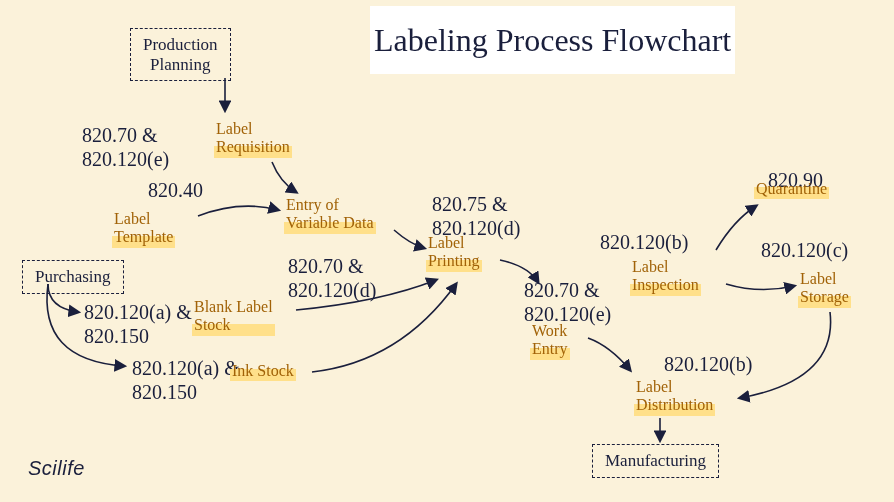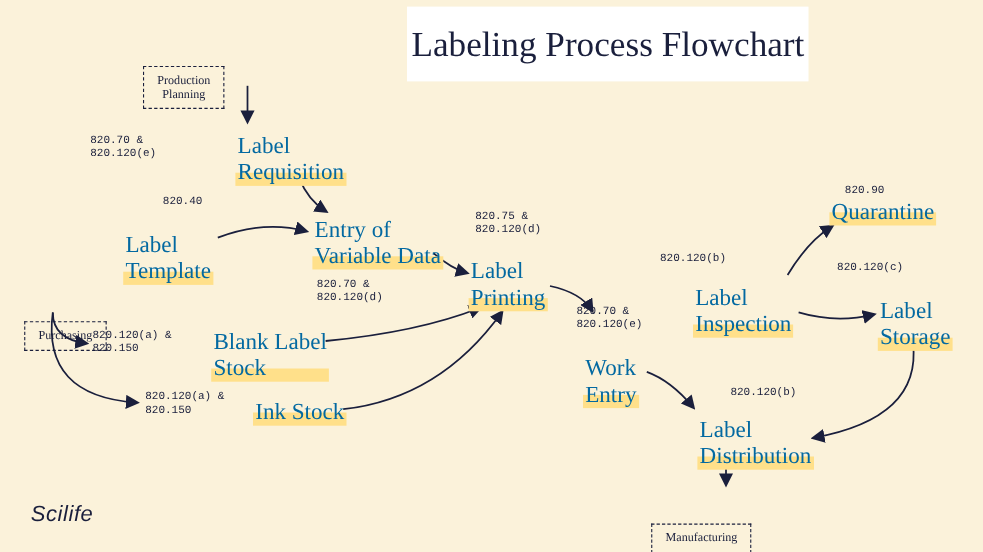--- a/index.html
+++ b/index.html
@@ -28,51 +28,49 @@
     position:absolute;
     left:28px;bottom:22px;
     font-family:"Helvetica Neue",Arial,sans-serif;
     font-size:20px;
     letter-spacing:0.5px;
     color:#1a1f3c;
     font-style:italic;
   }
   .node{
     position:absolute;
-    font-size:21px;
+    font-size:16px;
     line-height:1.15;
     white-space:pre-line;
-    color:#0369a1;
+    color:#a16207;
   }
   .node.hl::after{
     content:"";
     position:absolute;
     left:-2px;right:-2px;
     bottom:-1px;height:12px;
     background:#ffe08a;
     z-index:-1;
   }
   .node.hl{z-index:1}
   .dashed{
     position:absolute;
     border:1.5px dashed #1a1f3c;
     padding:6px 12px;
-    font-size:11px;
+    font-size:17px;
     line-height:1.15;
     text-align:center;
     white-space:pre-line;
-    margin-top:32px;
   }
   .ref{
     position:absolute;
-    font-size:10px;
+    font-size:20px;
     line-height:1.2;
     white-space:pre-line;
     color:#1a1f3c;
-    font-family:Liberation Mono, monospace;
   }
   svg.arrows{
     position:absolute;left:0;top:0;
     width:894px;height:502px;
     pointer-events:none;
   }
   path.arrow{
     stroke:#1a1f3c;
     stroke-width:1.6;
     fill:none;

